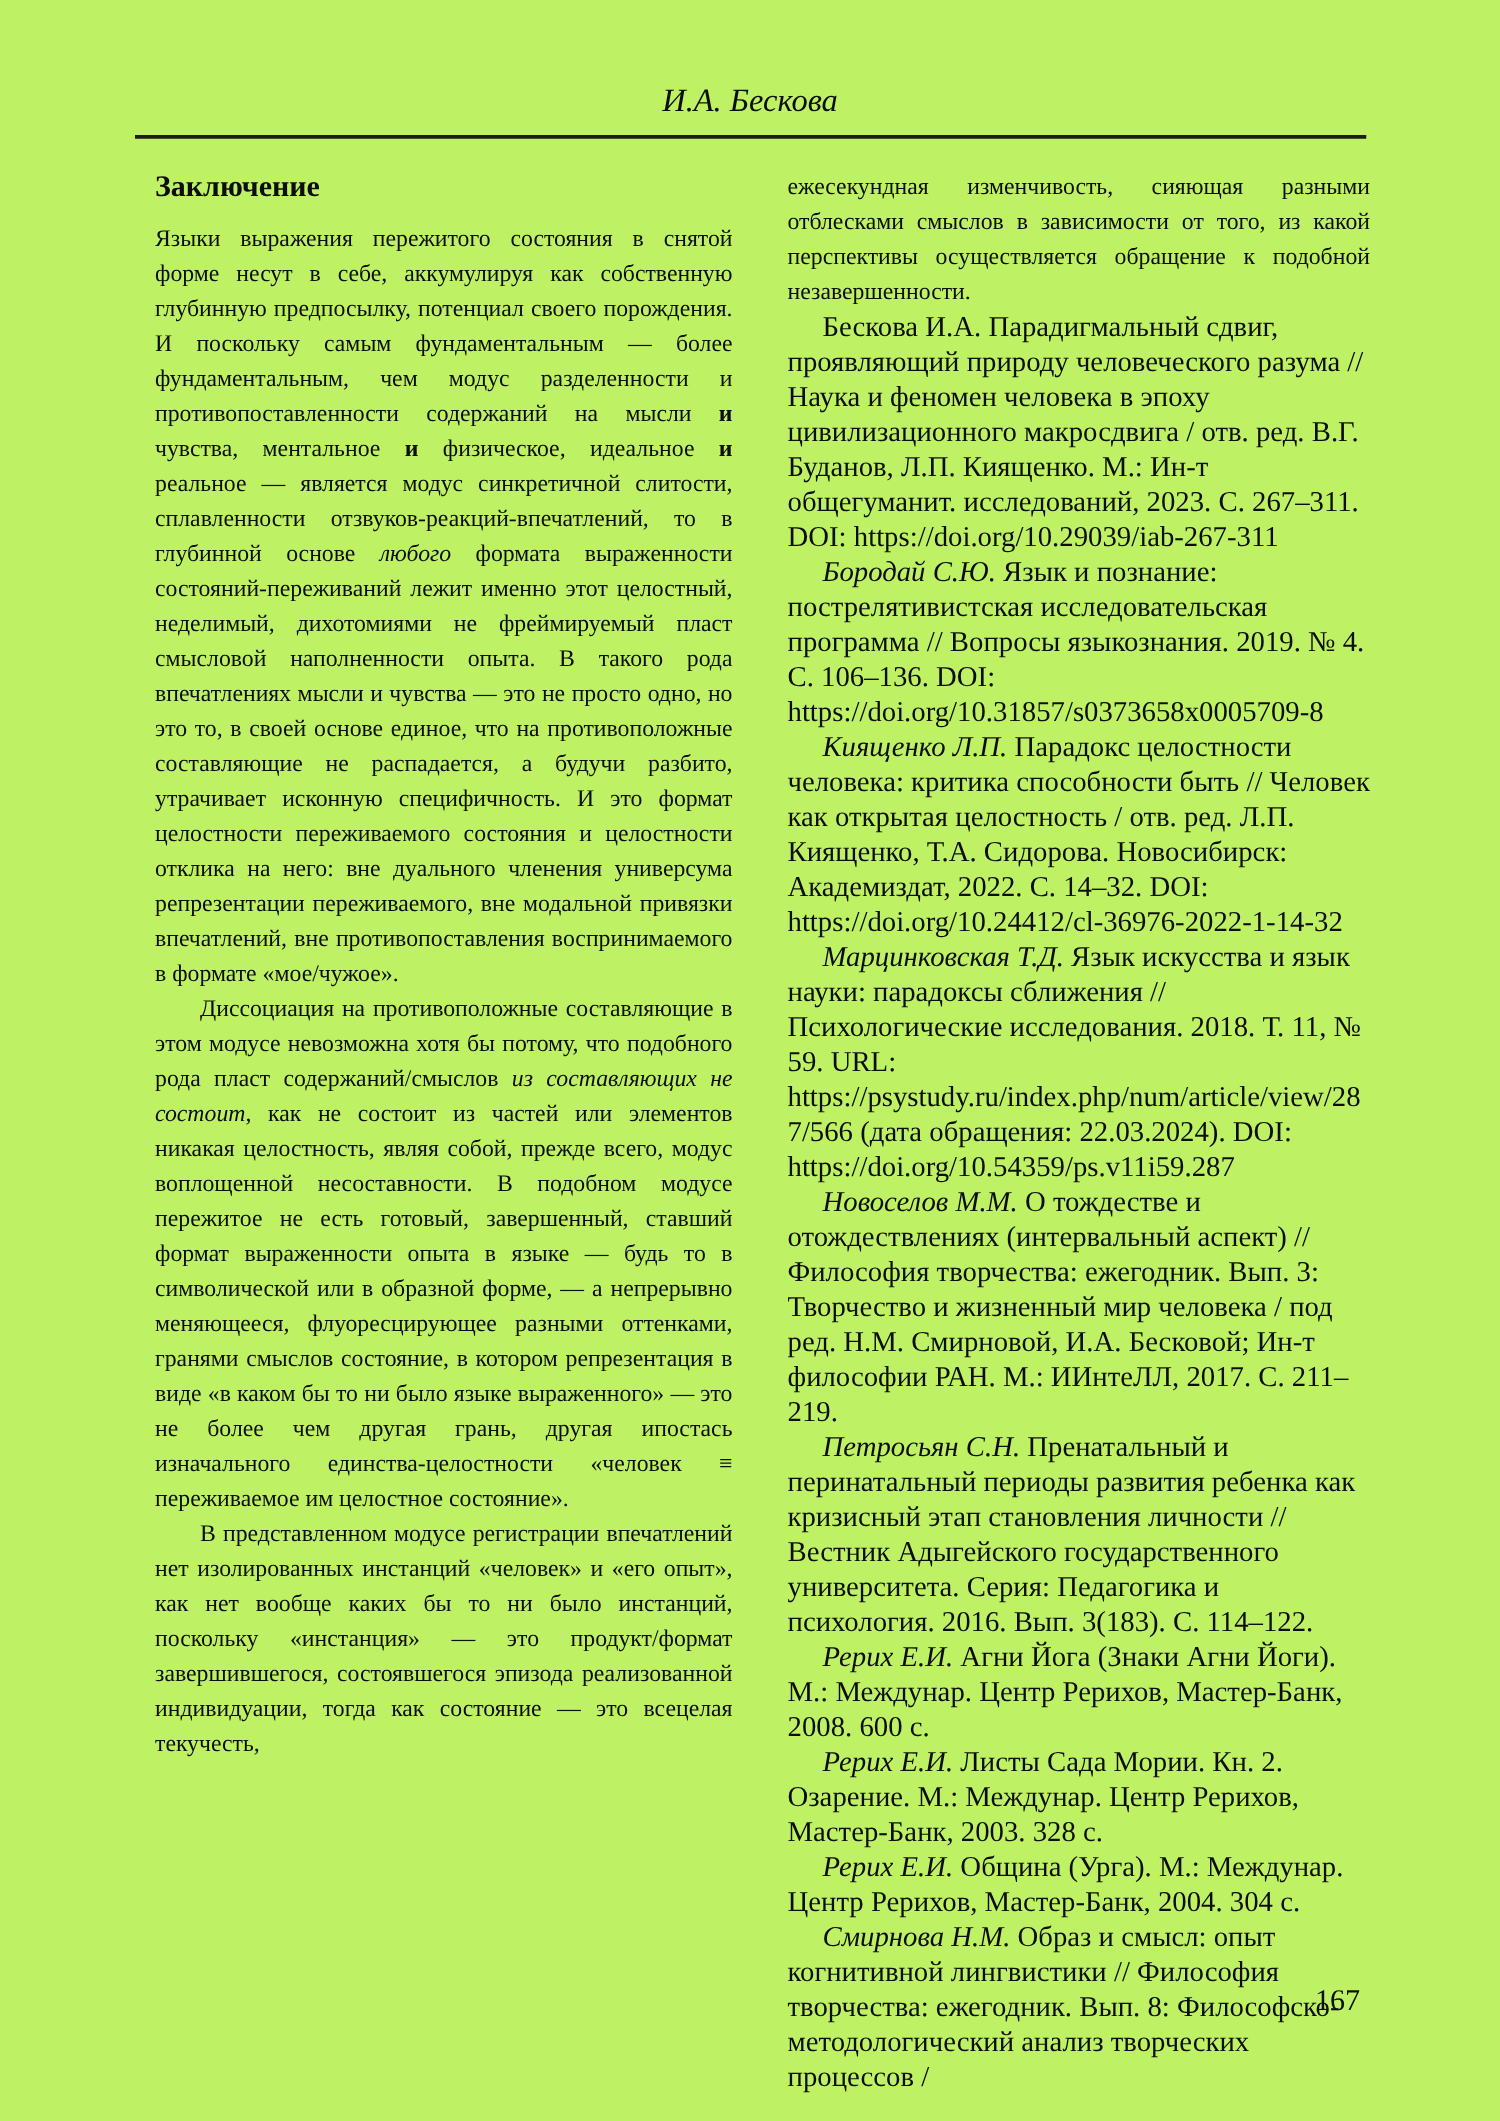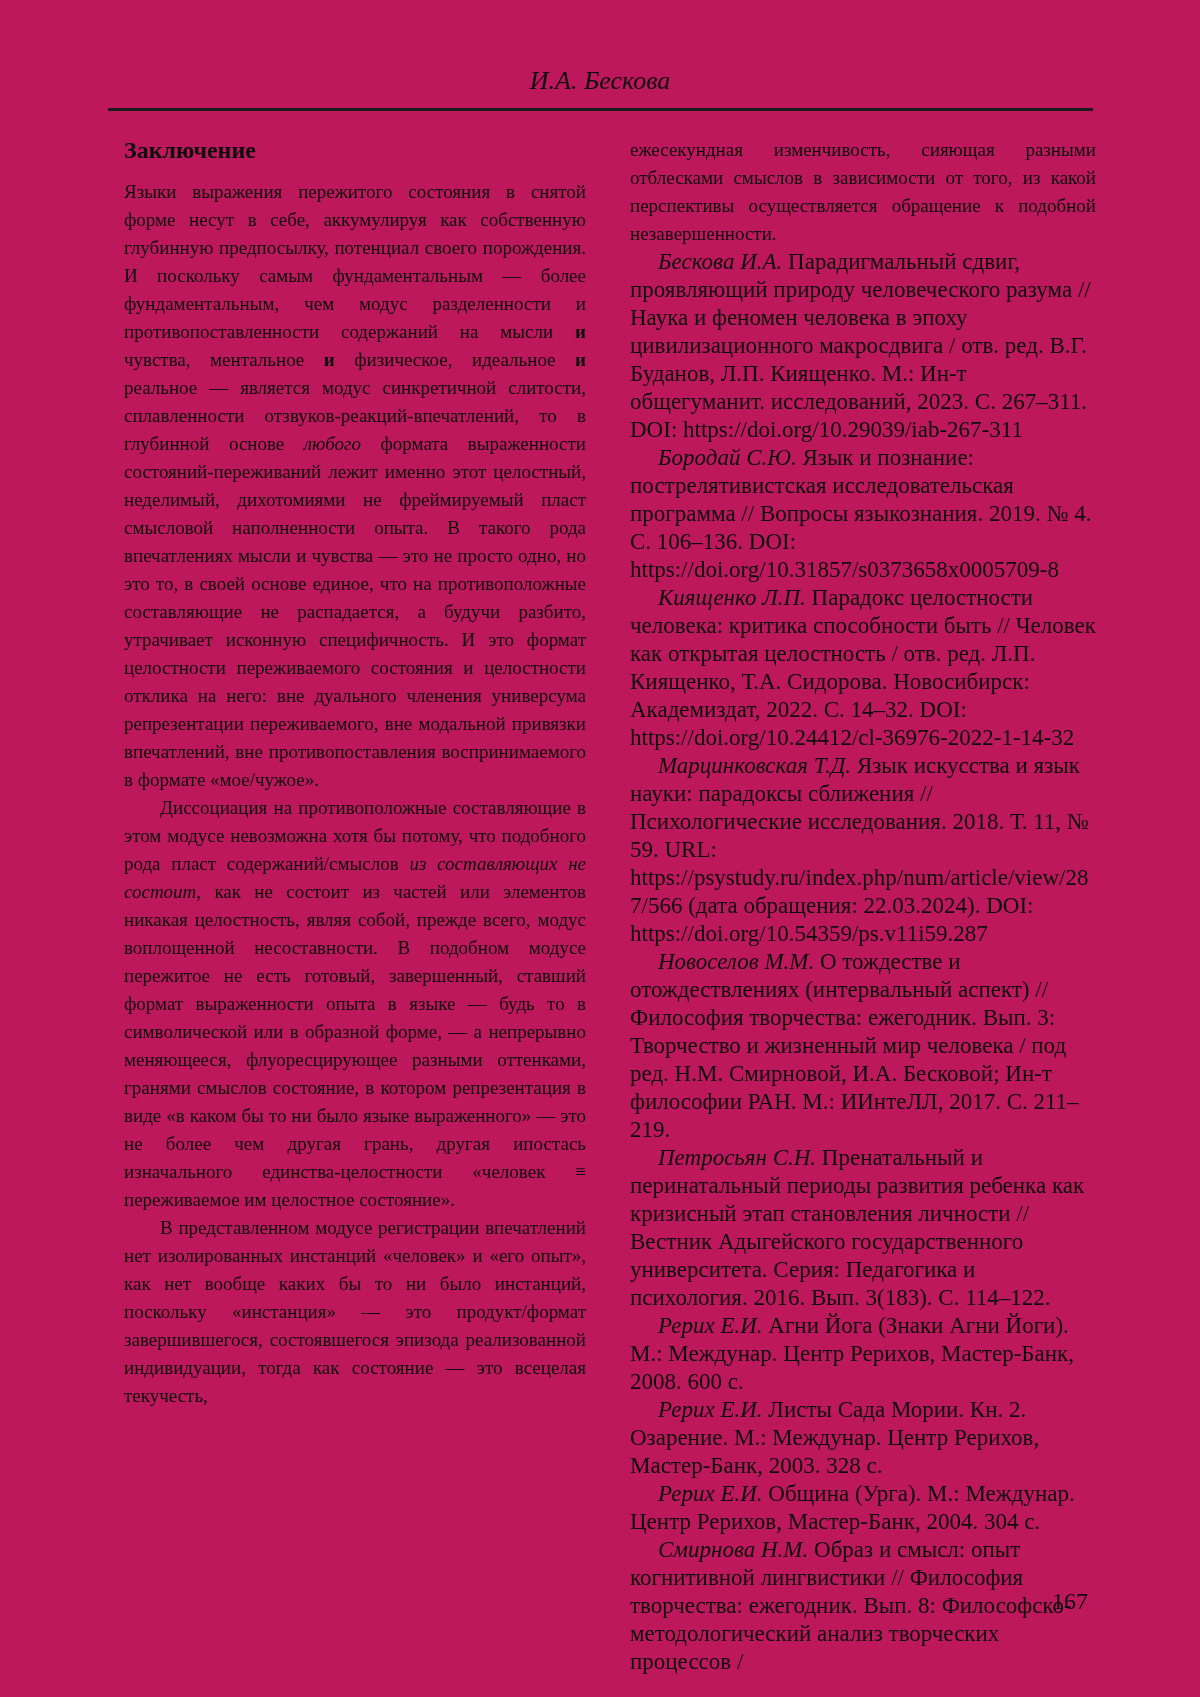--- a/index.html
+++ b/index.html
@@ -1,19 +1,19 @@
 <!DOCTYPE html>
 <html lang="ru"><head>
 <meta charset="utf-8">
 <style>
   html,body{margin:0;padding:0;background:#ffffff;}
   .page{
     position:relative;
     width:1200px;height:1697px;
-    background:#be185d;
+    background:#bef264;
     color:#0d0d0d;
     font-family:"Liberation Serif","DejaVu Serif",serif;
     overflow:hidden;
   }
   .header-author{
     position:absolute;top:66px;left:0;width:100%;
     text-align:center;font-style:italic;font-size:26px;line-height:30px;
   }
   .header-rule{
     position:absolute;left:108px;top:108px;width:985px;height:3px;
@@ -52,21 +52,21 @@
   <div class="col col-left">
     <h2 class="sec">Заключение</h2>
     <p class="body"><span>Языки выражения пережитого состояния в снятой форме несут в себе, аккумулируя как собственную глубинную предпосылку, потенциал своего порождения. И поскольку самым фундаментальным — более фундаментальным, чем модус разделенности и противопоставленности содержаний на мысли </span><span style="font-weight: bold;">и</span><span> чувства, ментальное </span><span style="font-weight: bold;">и</span><span> физическое, идеальное </span><span style="font-weight: bold;">и</span><span> реальное — является модус синкретичной слитости, сплавленности отзвуков-реакций-впечатлений, то в глубинной основе </span><span style="font-style: italic;">любого</span><span> формата выраженности состояний-переживаний лежит именно этот целостный, неделимый, дихотомиями не фреймируемый пласт смысловой наполненности опыта. В такого рода впечатлениях мысли и чувства — это не просто одно, но это то, в своей основе единое, что на противоположные составляющие не распадается, а будучи разбито, утрачивает исконную специфичность. И это формат целостности переживаемого состояния и целостности отклика на него: вне дуального членения универсума репрезентации переживаемого, вне модальной привязки впечатлений, вне противопоставления воспринимаемого в формате «мое/чужое».</span></p>
     <p class="body ind"><span>Диссоциация на противоположные составляющие в этом модусе невозможна хотя бы потому, что подобного рода пласт содержаний/смыслов </span><span style="font-style: italic;">из составляющих не состоит</span><span>, как не состоит из частей или элементов никакая целостность, являя собой, прежде всего, модус воплощенной несоставности. В подобном модусе пережитое не есть готовый, завершенный, ставший формат выраженности опыта в языке — будь то в символической или в образной форме, — а непрерывно меняющееся, флуоресцирующее разными оттенками, гранями смыслов состояние, в котором репрезентация в виде «в каком бы то ни было языке выраженного» — это не более чем другая грань, другая ипостась изначального единства-целостности «человек ≡ переживаемое им целостное состояние».</span></p>
     <p class="body ind"><span>В представленном модусе регистрации впечатлений нет изолированных инстанций «человек» и «его опыт», как нет вообще каких бы то ни было инстанций, поскольку «инстанция» — это продукт/формат завершившегося, состоявшегося эпизода реализованной индивидуации, тогда как состояние — это всецелая текучесть,</span></p>
   </div>
 
   <div class="col col-right">
     <p class="body"><span>ежесекундная изменчивость, сияющая разными отблесками смыслов в зависимости от того, из какой перспективы осуществляется обращение к подобной незавершенности.</span></p>
     <div class="refs">
-      <p><span style="font-style: italic;">Бескова И.А.</span><span> Парадигмальный сдвиг, проявляющий природу человеческого разума // Наука и феномен человека в эпоху цивилизационного макросдвига / отв. ред. В.Г. Буданов, Л.П. Киященко. М.: Ин-т общегуманит. исследований, 2023. С. 267–311. DOI: https://doi.org/10.29039/iab-267-311</span></p>
+      <p><span style="">Бескова И.А.</span><span> Парадигмальный сдвиг, проявляющий природу человеческого разума // Наука и феномен человека в эпоху цивилизационного макросдвига / отв. ред. В.Г. Буданов, Л.П. Киященко. М.: Ин-т общегуманит. исследований, 2023. С. 267–311. DOI: https://doi.org/10.29039/iab-267-311</span></p>
       <p><span style="font-style: italic;">Бородай С.Ю.</span><span> Язык и познание: пострелятивистская исследовательская программа // Вопросы языкознания. 2019. № 4. С. 106–136. DOI: https://doi.org/10.31857/s0373658x0005709-8</span></p>
       <p><span style="font-style: italic;">Киященко Л.П.</span><span> Парадокс целостности человека: критика способности быть // Человек как открытая целостность / отв. ред. Л.П. Киященко, Т.А. Сидорова. Новосибирск: Академиздат, 2022. С. 14–32. DOI: https://doi.org/10.24412/cl-36976-2022-1-14-32</span></p>
       <p><span style="font-style: italic;">Марцинковская Т.Д.</span><span> Язык искусства и язык науки: парадоксы сближения // Психологические исследования. 2018. Т. 11, № 59. URL: https://psystudy.ru/index.php/num/article/view/287/566 (дата обращения: 22.03.2024). DOI: https://doi.org/10.54359/ps.v11i59.287</span></p>
       <p><span style="font-style: italic;">Новоселов М.М.</span><span> О тождестве и отождествлениях (интервальный аспект) // Философия творчества: ежегодник. Вып. 3: Творчество и жизненный мир человека / под ред. Н.М. Смирновой, И.А. Бесковой; Ин-т философии РАН. М.: ИИнтеЛЛ, 2017. С. 211–219.</span></p>
       <p><span style="font-style: italic;">Петросьян С.Н.</span><span> Пренатальный и перинатальный периоды развития ребенка как кризисный этап становления личности // Вестник Адыгейского государственного университета. Серия: Педагогика и психология. 2016. Вып. 3(183). С. 114–122.</span></p>
       <p><span style="font-style: italic;">Рерих Е.И.</span><span> Агни Йога (Знаки Агни Йоги). М.: Междунар. Центр Рерихов, Мастер-Банк, 2008. 600 с.</span></p>
       <p><span style="font-style: italic;">Рерих Е.И.</span><span> Листы Сада Мории. Кн. 2. Озарение. М.: Междунар. Центр Рерихов, Мастер-Банк, 2003. 328 с.</span></p>
       <p><span style="font-style: italic;">Рерих Е.И.</span><span> Община (Урга). М.: Междунар. Центр Рерихов, Мастер-Банк, 2004. 304 с.</span></p>
       <p><span style="font-style: italic; font-family: Liberation Serif, serif;">Смирнова Н.М.</span><span> Образ и смысл: опыт когнитивной лингвистики // Философия творчества: ежегодник. Вып. 8: Философско-методологический анализ творческих процессов /</span></p>
     </div>

